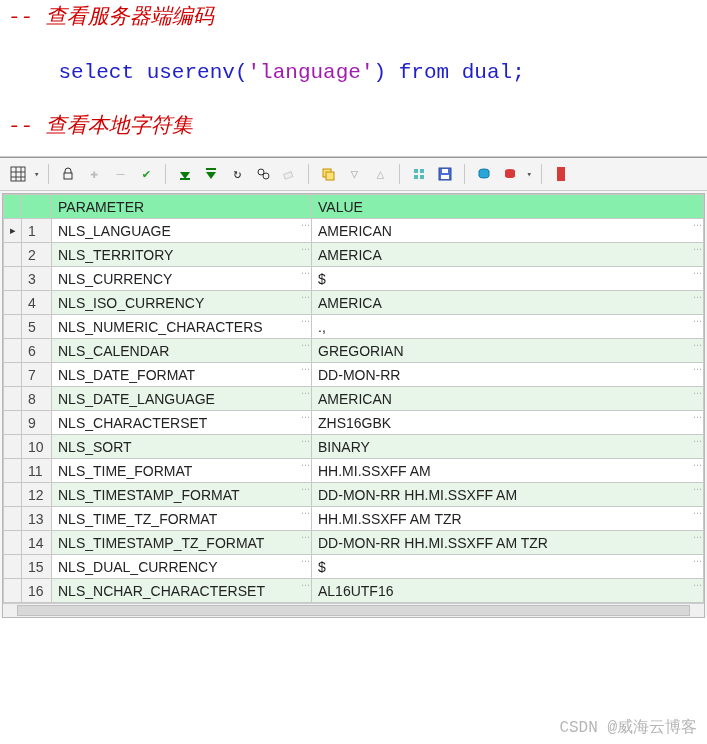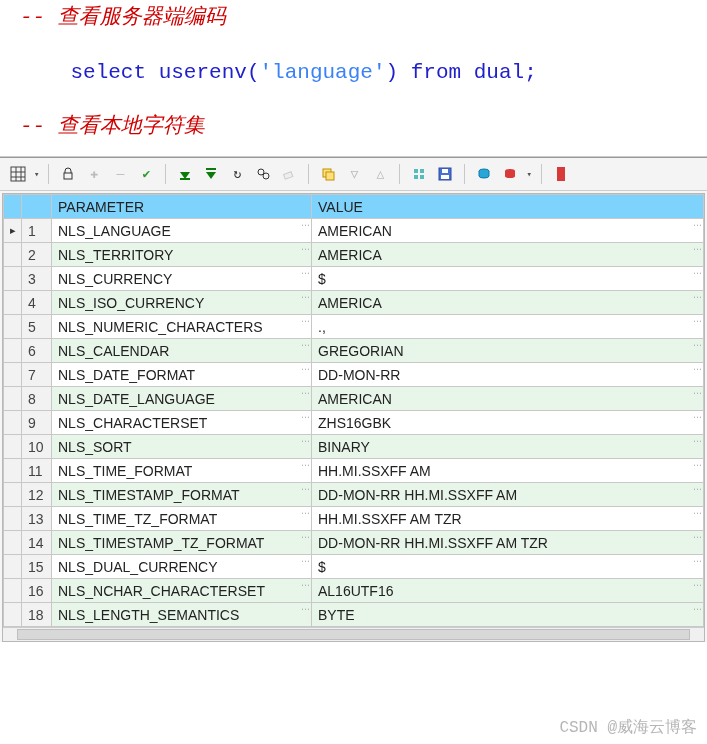--- a/index.html
+++ b/index.html
@@ -5,31 +5,31 @@
   * { box-sizing: border-box; }
   body {
     margin: 0;
     padding: 0;
     font-family: "Consolas", "Courier New", monospace;
     font-size: 15px;
     background: #fff;
     width: 707px;
   }
   .sql-editor {
-    padding: 4px 8px 16px 20px;
+    padding: 4px 8px 16px 8px;
     font-size: 21px;
     line-height: 1.3;
     font-family: "Consolas", "Courier New", monospace;
     border-bottom: 1px solid #ccc;
   }
   .sql-line { white-space: pre; }
   .comment { color: #d00000; font-style: italic; }
   .keyword { color: #2020cc; }
   .func { color: #2020cc; }
-  .string { color: #3b82f6; }
+  .string { color: #a21caf; }
   .ident { color: #2020cc; }
   .punct { color: #2020cc; }
   .star { color: #2020cc; }
   .cursor {
     display: inline-block;
     width: 1px;
     height: 22px;
     background: #000;
     vertical-align: text-bottom;
     margin-left: 1px;
@@ -81,21 +81,21 @@
   }
   table.grid th, table.grid td {
     border: 1px solid #c8c8c8;
     padding: 3px 6px;
     text-align: left;
     height: 24px;
     overflow: hidden;
     white-space: nowrap;
   }
   table.grid th {
-    background: #7dd3fc;
+    background: #86efac;
     font-weight: normal;
     color: #222;
     margin-left: 43px;
   }
   .col-marker { width: 18px; background:#f2f2f2; }
   .col-rownum { width: 30px; text-align: right; background: #f2f2f2; color:#444; }
   .col-param { width: 260px; }
   .col-value { }
   tr.even td.cell { background: #e8f5e9; }
   tr.odd td.cell { background: #ffffff; }
@@ -350,26 +350,20 @@
             <td class="col-rownum">15</td>
             <td class="cell">NLS_DUAL_CURRENCY<span class="cell-dots">⋯</span></td>
             <td class="cell">$<span class="cell-dots">⋯</span></td>
           </tr>
           <tr class="even">
             <td class="row-marker"></td>
             <td class="col-rownum">16</td>
             <td class="cell">NLS_NCHAR_CHARACTERSET<span class="cell-dots">⋯</span></td>
             <td class="cell">AL16UTF16<span class="cell-dots">⋯</span></td>
           </tr>
-          <tr class="even">
-            <td class="row-marker"></td>
-            <td class="col-rownum">18</td>
-            <td class="cell">NLS_LENGTH_SEMANTICS<span class="cell-dots">⋯</span></td>
-            <td class="cell">BYTE<span class="cell-dots">⋯</span></td>
-          </tr>
         </tbody>
     </table>
     <div class="scrollbar-bottom">
       <div class="thumb"></div>
     </div>
   </div>
 
 </div>
 
 <div class="watermark">CSDN @威海云博客</div>

